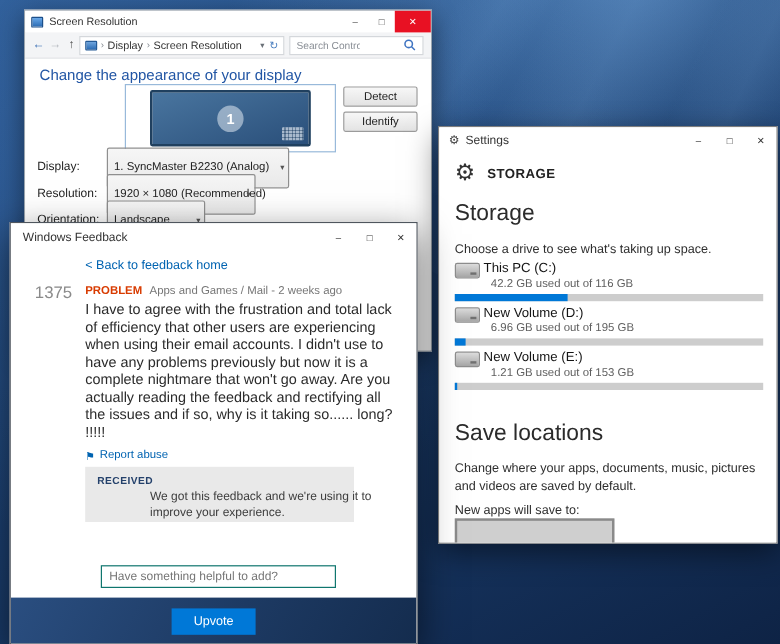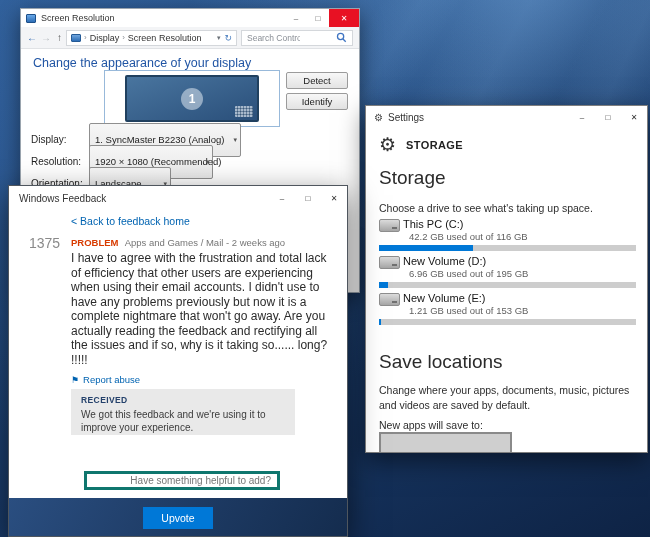--- a/index.html
+++ b/index.html
@@ -102,22 +102,22 @@
   .fb-back { position:absolute; left:62px; top:5px; font-size:10.5px; color:#0063b1; text-decoration:none; cursor:pointer; }
   .fb-count { position:absolute; left:20px; top:25px; font-size:14px; color:#8a8a8a; }
   .fb-meta { position:absolute; left:62px; top:27px; font-size:9.5px; white-space:nowrap; }
   .fb-tag { color:#d83b01; font-weight:bold; margin-right:4px; }
   .fb-meta-rest { color:#767676; }
   .fb-text { position:absolute; left:62px; top:41px; width:266px; font-size:12px; line-height:14.5px; color:#2b2b2b; }
   .fb-report { position:absolute; left:62px; top:164px; font-size:9.5px; color:#0063b1; display:flex; gap:4px; align-items:center; cursor:pointer; }
   .fb-flag { font-size:9px; }
   .fb-received { position:absolute; left:62px; top:179px; width:224px; height:46px; background:#e9e9e9; padding:6px 10px; }
   .fb-received-label { font-size:8.5px; font-weight:bold; color:#24416b; letter-spacing:0.4px; }
-  .fb-received-text { margin-top:3px; font-size:10px; color:#3c3c3c; line-height:1.3; width:205px; }
-  .fb-input { position:absolute; left:75px; top:261px; width:196px; height:19px; border:3px solid #0f766e; background:#fff; font-size:10px; font-family:inherit; color:#333; padding:0 6px; outline:none;text-align:right; }
+  .fb-received-text { margin-top:3px; font-size:10px; color:#3c3c3c; line-height:1.3; width:205px;margin-left:44px; }
+  .fb-input { position:absolute; left:75px; top:261px; width:196px; height:19px; border:1px solid #0f766e; background:#fff; font-size:10px; font-family:inherit; color:#333; padding:0 6px; outline:none; }
   .fb-input::placeholder { color:#767676; }
   .fb-footer { position:absolute; left:0; top:288px; width:100%; height:40px;
     background:linear-gradient(120deg,#2a4e80 0%, #1d3a63 55%, #142c4e 100%);
     display:flex; align-items:center; justify-content:center; }
   .fb-upvote { background:#0078d7; color:#fff; border:none; font-size:10.5px; font-family:inherit; padding:5px 18px; cursor:pointer; }
 </style>
 </head>
 <body>
 
 <div class="stage">

